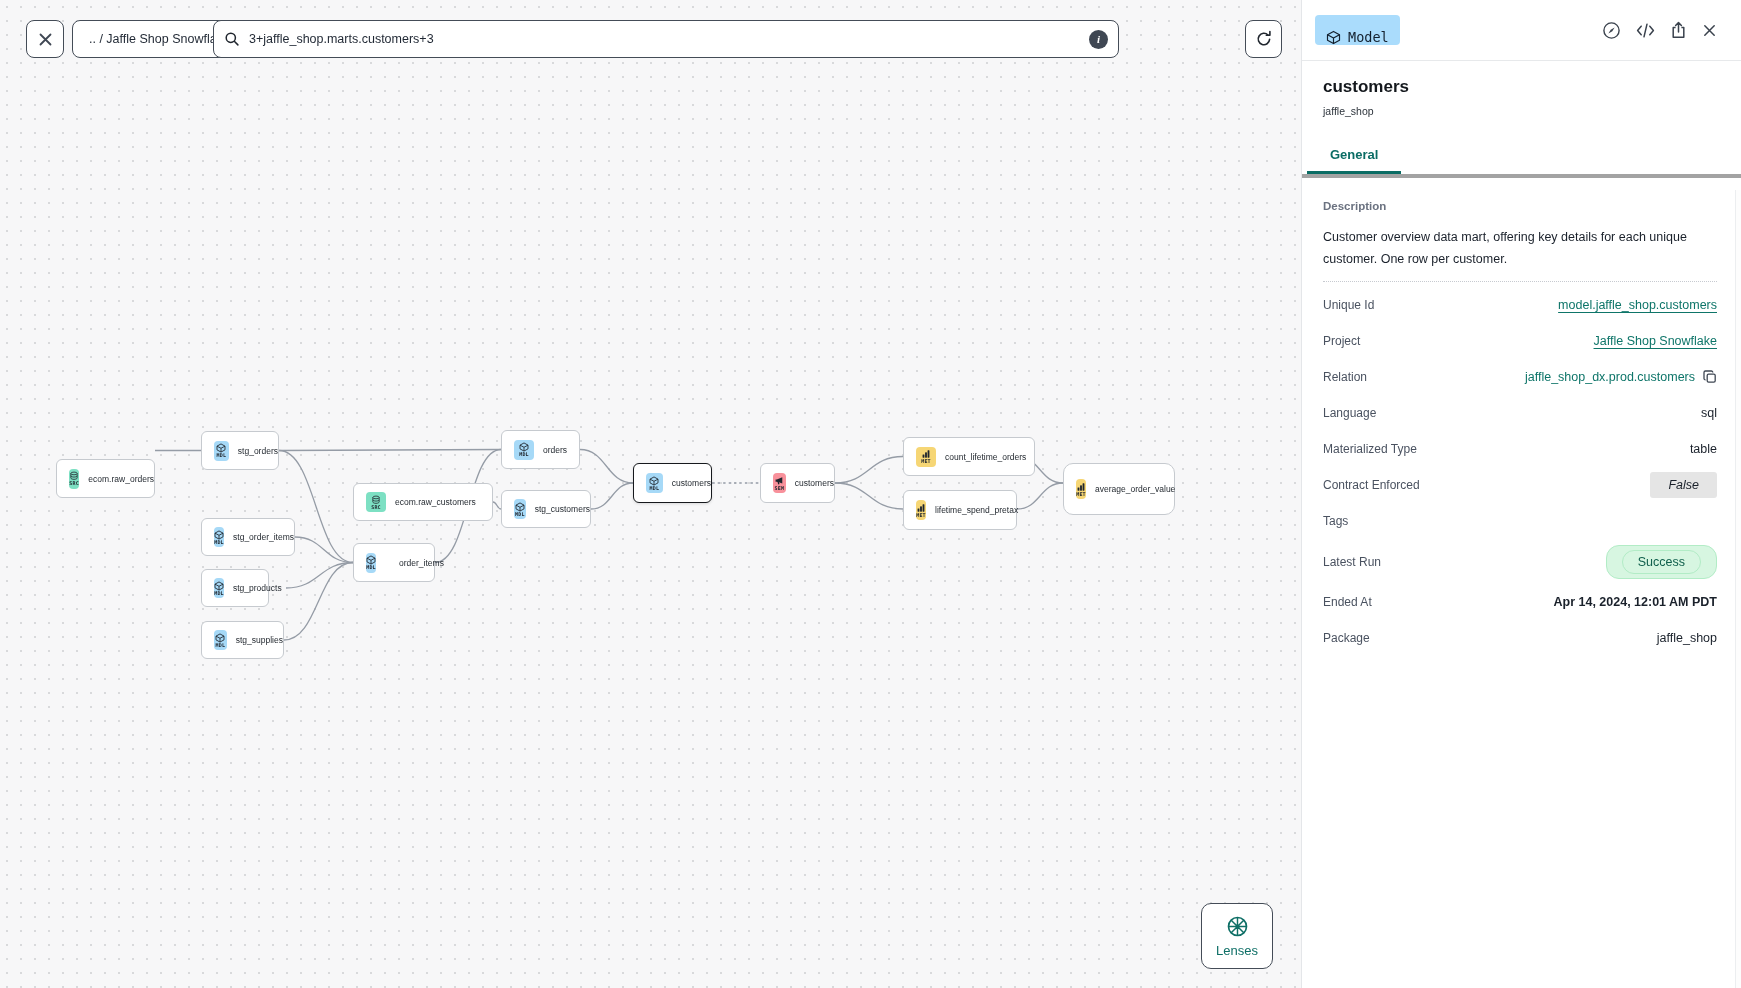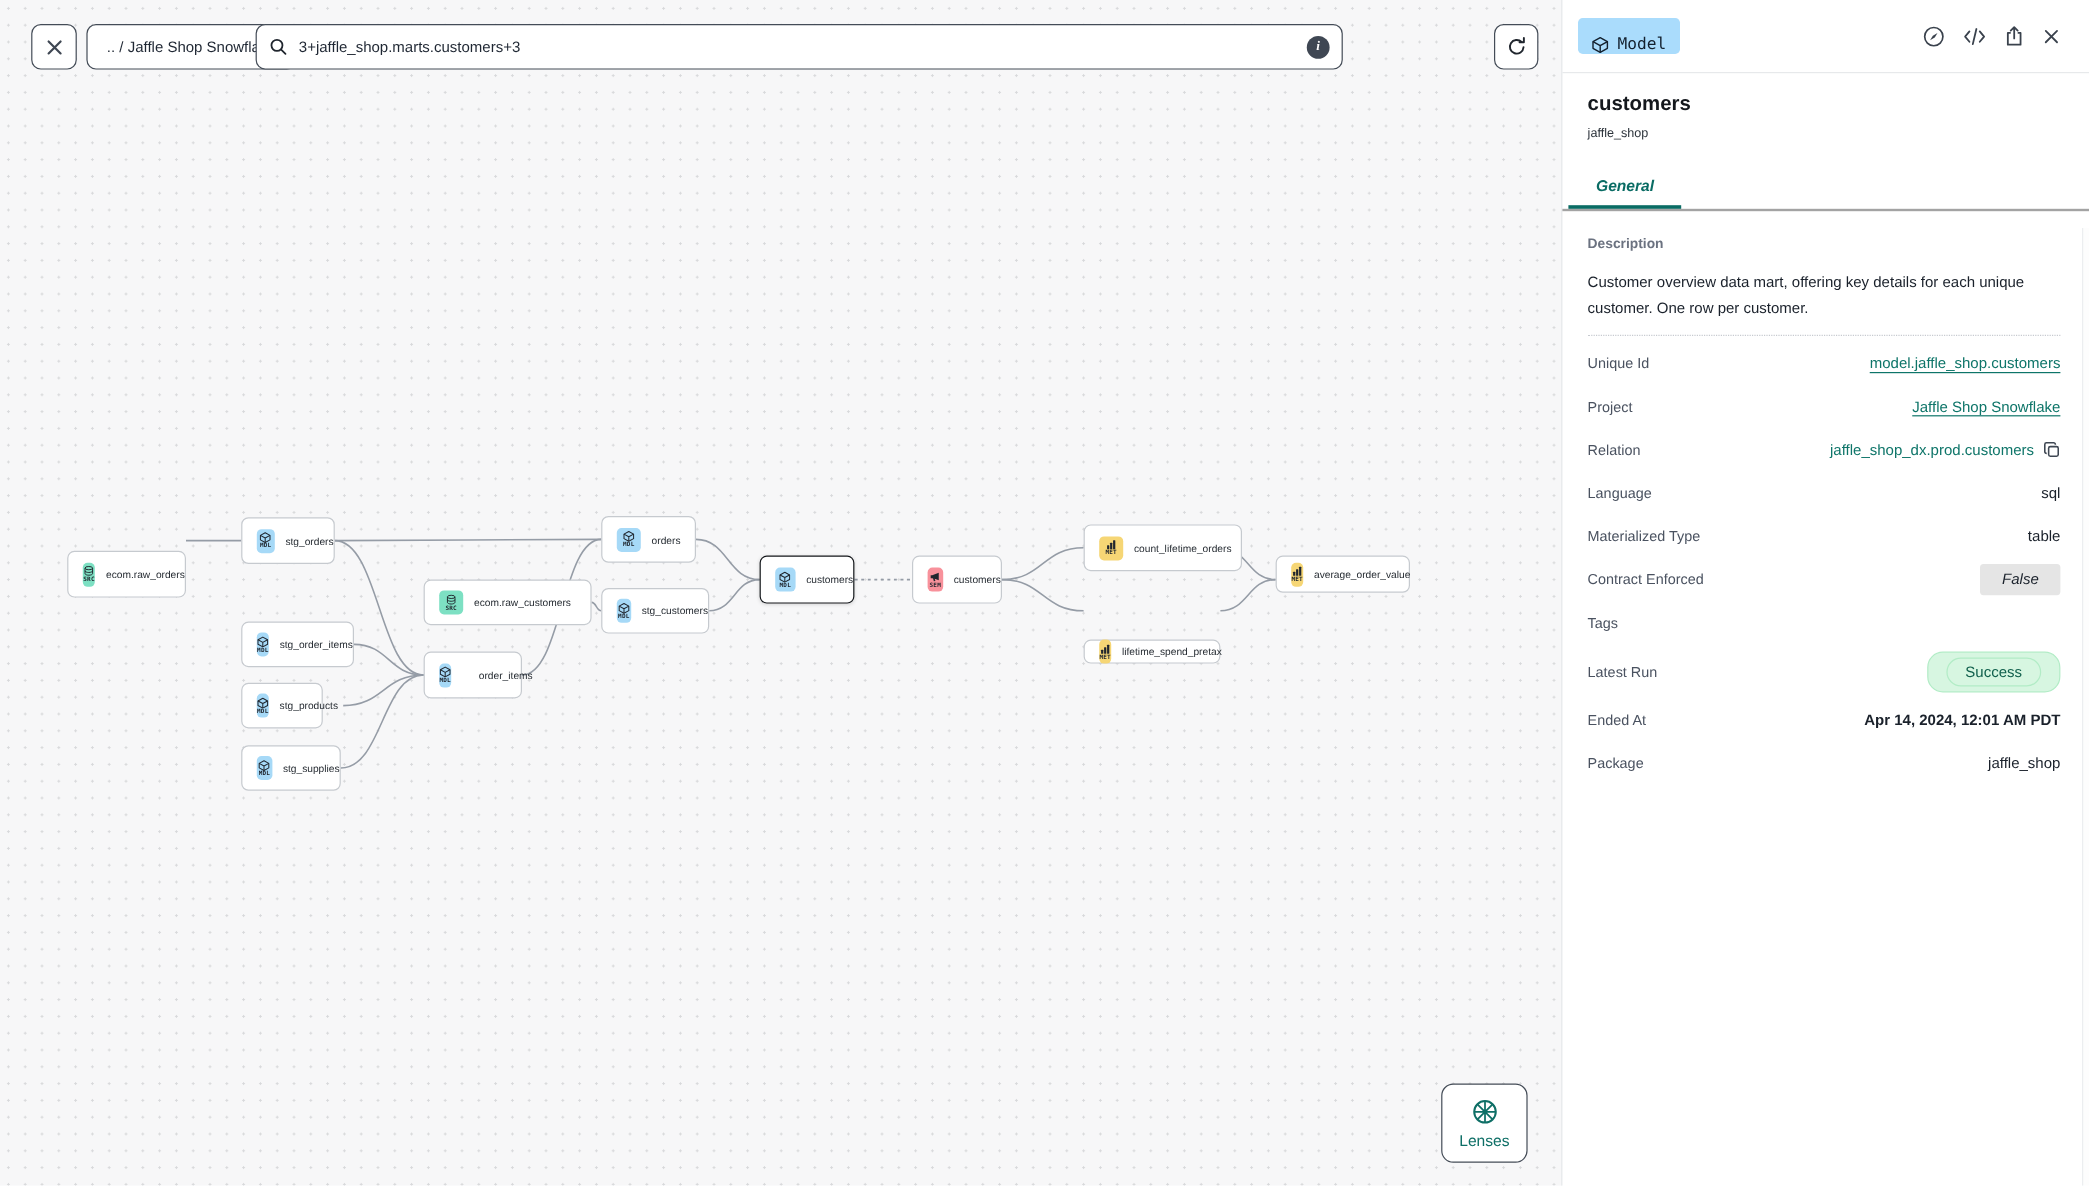--- a/index.html
+++ b/index.html
@@ -76,21 +76,21 @@
     display:flex; align-items:flex-end; gap:7px; padding:0 11px;
     font-family:"DejaVu Sans Mono",monospace; font-size:13.5px;
   }
   #header-icons { margin-left:auto; display:flex; align-items:center; gap:15px; color:#3a424d; }
   .hicon { cursor:pointer; display:flex; }
 
   #title-block { padding:16px 24px 0 21px; }
   #panel-title { font-size:17px; font-weight:bold; color:#14181d; }
   #panel-subtitle { font-size:10.5px; color:#2c333b; margin-top:8px; }
 
-  #tabbar { margin-top:22px; border-bottom:2px solid #a3a3a3; display:flex; padding-left:5px;font-style:italic; }
+  #tabbar { margin-top:22px; border-bottom:4px solid #a3a3a3; display:flex; padding-left:5px; }
   .tab {
     font-size:13px; font-weight:bold; color:#0a6c64; padding:8px 23px 9px;
     border-bottom:3px solid #0a6c64; cursor:pointer;
   }
 
   #content { padding:22px 24px 0 21px; }
   #desc-label { font-size:11.5px; font-weight:bold; color:#6b7280; }
   #desc-text { margin-top:14px; font-size:12.5px; line-height:22px; color:#1a212b; max-width:396px; }
   #dotted-divider { margin-top:11px; border-top:1.5px dotted #c7cad0; }
 
@@ -247,32 +247,32 @@
         <span class="node-icon" style="background:#f6d675">
           <svg width="10" height="10" viewBox="0 0 14 14">
             <rect x="2.2" y="7.6" width="2.6" height="4.6" rx="0.6" fill="currentColor"></rect>
             <rect x="5.7" y="4.6" width="2.6" height="7.6" rx="0.6" fill="currentColor"></rect>
             <rect x="9.2" y="1.8" width="2.6" height="10.4" rx="0.6" fill="currentColor"></rect>
           </svg>
           <span class="tlabel">MET</span>
         </span>
         <span class="node-label">count_lifetime_orders</span>
       </div>
-      <div class="node" style="left: 903px; top: 490px; width: 114px; height: 20px; margin-top: 43px;">
+      <div class="node" style="left: 903px; top: 490px; width: 114px; height: 40px;">
         <span class="node-icon" style="background:#f6d675">
           <svg width="10" height="10" viewBox="0 0 14 14">
             <rect x="2.2" y="7.6" width="2.6" height="4.6" rx="0.6" fill="currentColor"></rect>
             <rect x="5.7" y="4.6" width="2.6" height="7.6" rx="0.6" fill="currentColor"></rect>
             <rect x="9.2" y="1.8" width="2.6" height="10.4" rx="0.6" fill="currentColor"></rect>
           </svg>
           <span class="tlabel">MET</span>
         </span>
         <span class="node-label">lifetime_spend_pretax</span>
       </div>
-      <div class="node" style="left: 1063px; top: 463px; width: 112px; height: 31px;">
+      <div class="node" style="left: 1063px; top: 463px; width: 112px; height: 52px; border-radius: 10px;">
         <span class="node-icon" style="background:#f6d675">
           <svg width="10" height="10" viewBox="0 0 14 14">
             <rect x="2.2" y="7.6" width="2.6" height="4.6" rx="0.6" fill="currentColor"></rect>
             <rect x="5.7" y="4.6" width="2.6" height="7.6" rx="0.6" fill="currentColor"></rect>
             <rect x="9.2" y="1.8" width="2.6" height="10.4" rx="0.6" fill="currentColor"></rect>
           </svg>
           <span class="tlabel">MET</span>
         </span>
         <span class="node-label">average_order_value</span>
       </div>

